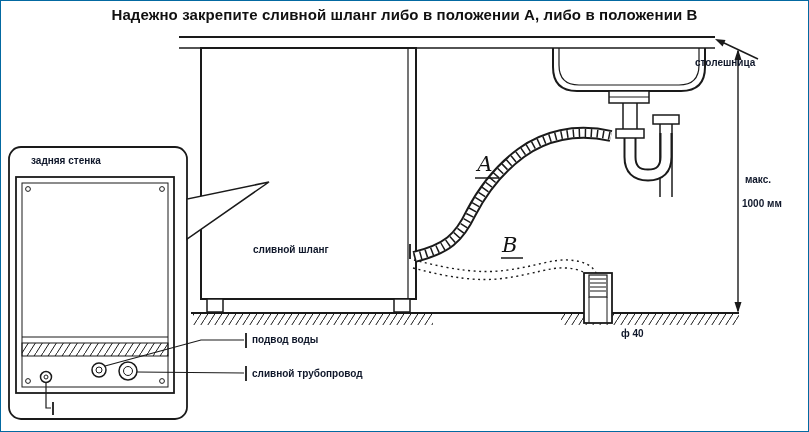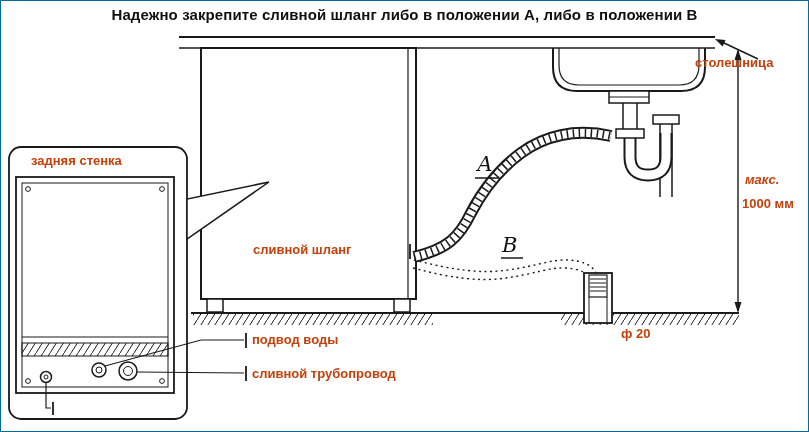--- a/index.html
+++ b/index.html
@@ -15,24 +15,24 @@
   }
   #title{
     position:absolute;top:5px;left:0;right:0;
     text-align:center;
     font-weight:bold;font-size:15px;
     letter-spacing:0.1px;
     color:#111;
   }
   .label{
     position:absolute;
-    font-weight:bold;font-size:13px;
+    font-weight:bold;font-size:10px;
     line-height:17px;
     white-space:nowrap;
-    color:#c2410c;
+    color:#0f172a;
   }
   .pos-letter{
     position:absolute;
     font-family:"DejaVu Serif", serif;
     font-style:italic;
     font-size:21px;line-height:22px;
     color:#111;
     white-space:nowrap;
   }
   svg{position:absolute;top:0;left:0;}
@@ -157,19 +157,19 @@
       <line x1="757" y1="58" x2="722" y2="41.5" stroke="#1a1a1a" stroke-width="1.4"></line>
       <polygon points="714,38 724.5,39 721.6,45.4" fill="#1a1a1a"></polygon>
     </g>
   </svg>
 
   <div class="label" style="left:694px;top:53px;">столешница</div>
   <div class="label" style="left:252px;top:240px;">сливной шланг</div>
   <div class="label" style="left:30px;top:151px;">задняя стенка</div>
   <div class="label" style="left:251px;top:330px;">подвод воды</div>
   <div class="label" style="left:251px;top:364px;">сливной трубопровод</div>
-  <div class="label" style="left:744px;top:170px;font-style:italic;">макс.</div>
+  <div class="label" style="left:744px;top:170px;">макс.</div>
   <div class="label" style="left:741px;top:194px;">1000 мм</div>
-  <div class="label" style="left:620px;top:324px;">ф 20</div>
+  <div class="label" style="left:620px;top:324px;">ф 40</div>
   <div class="pos-letter" style="left:476px;top:152px;">А</div>
   <div class="pos-letter" style="left:501px;top:233px;">В</div>
 
 </div>
 
 </body></html>

